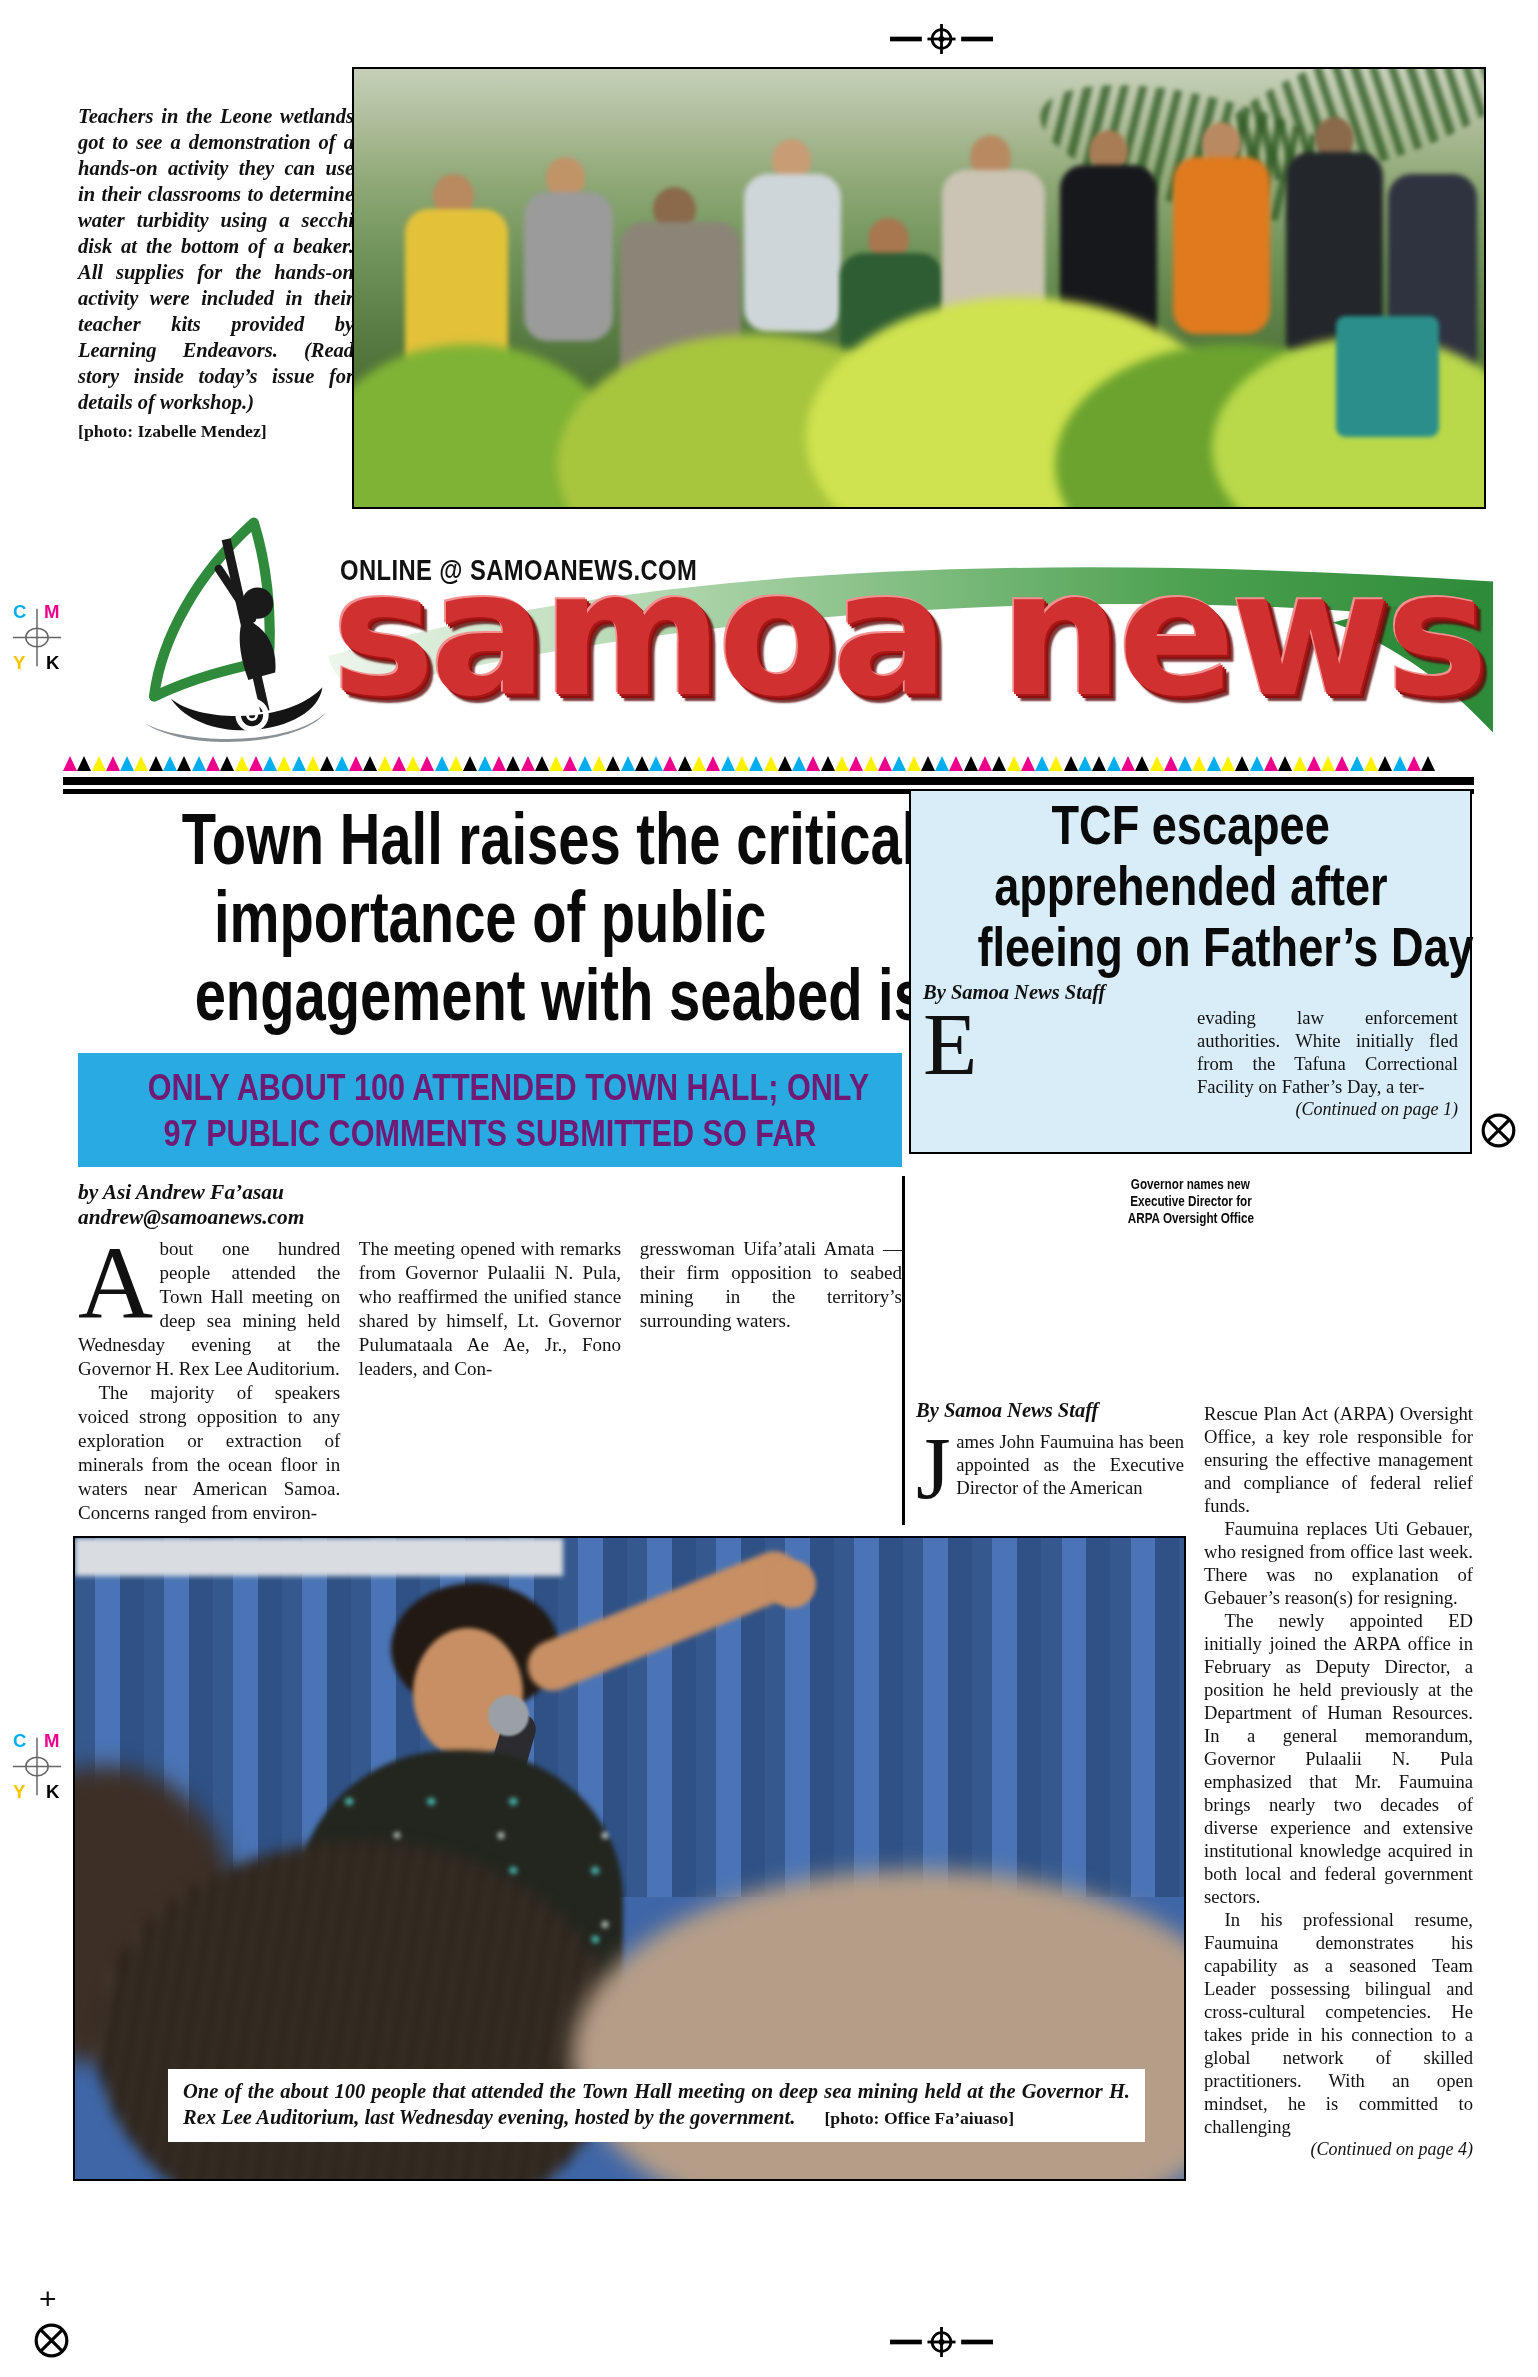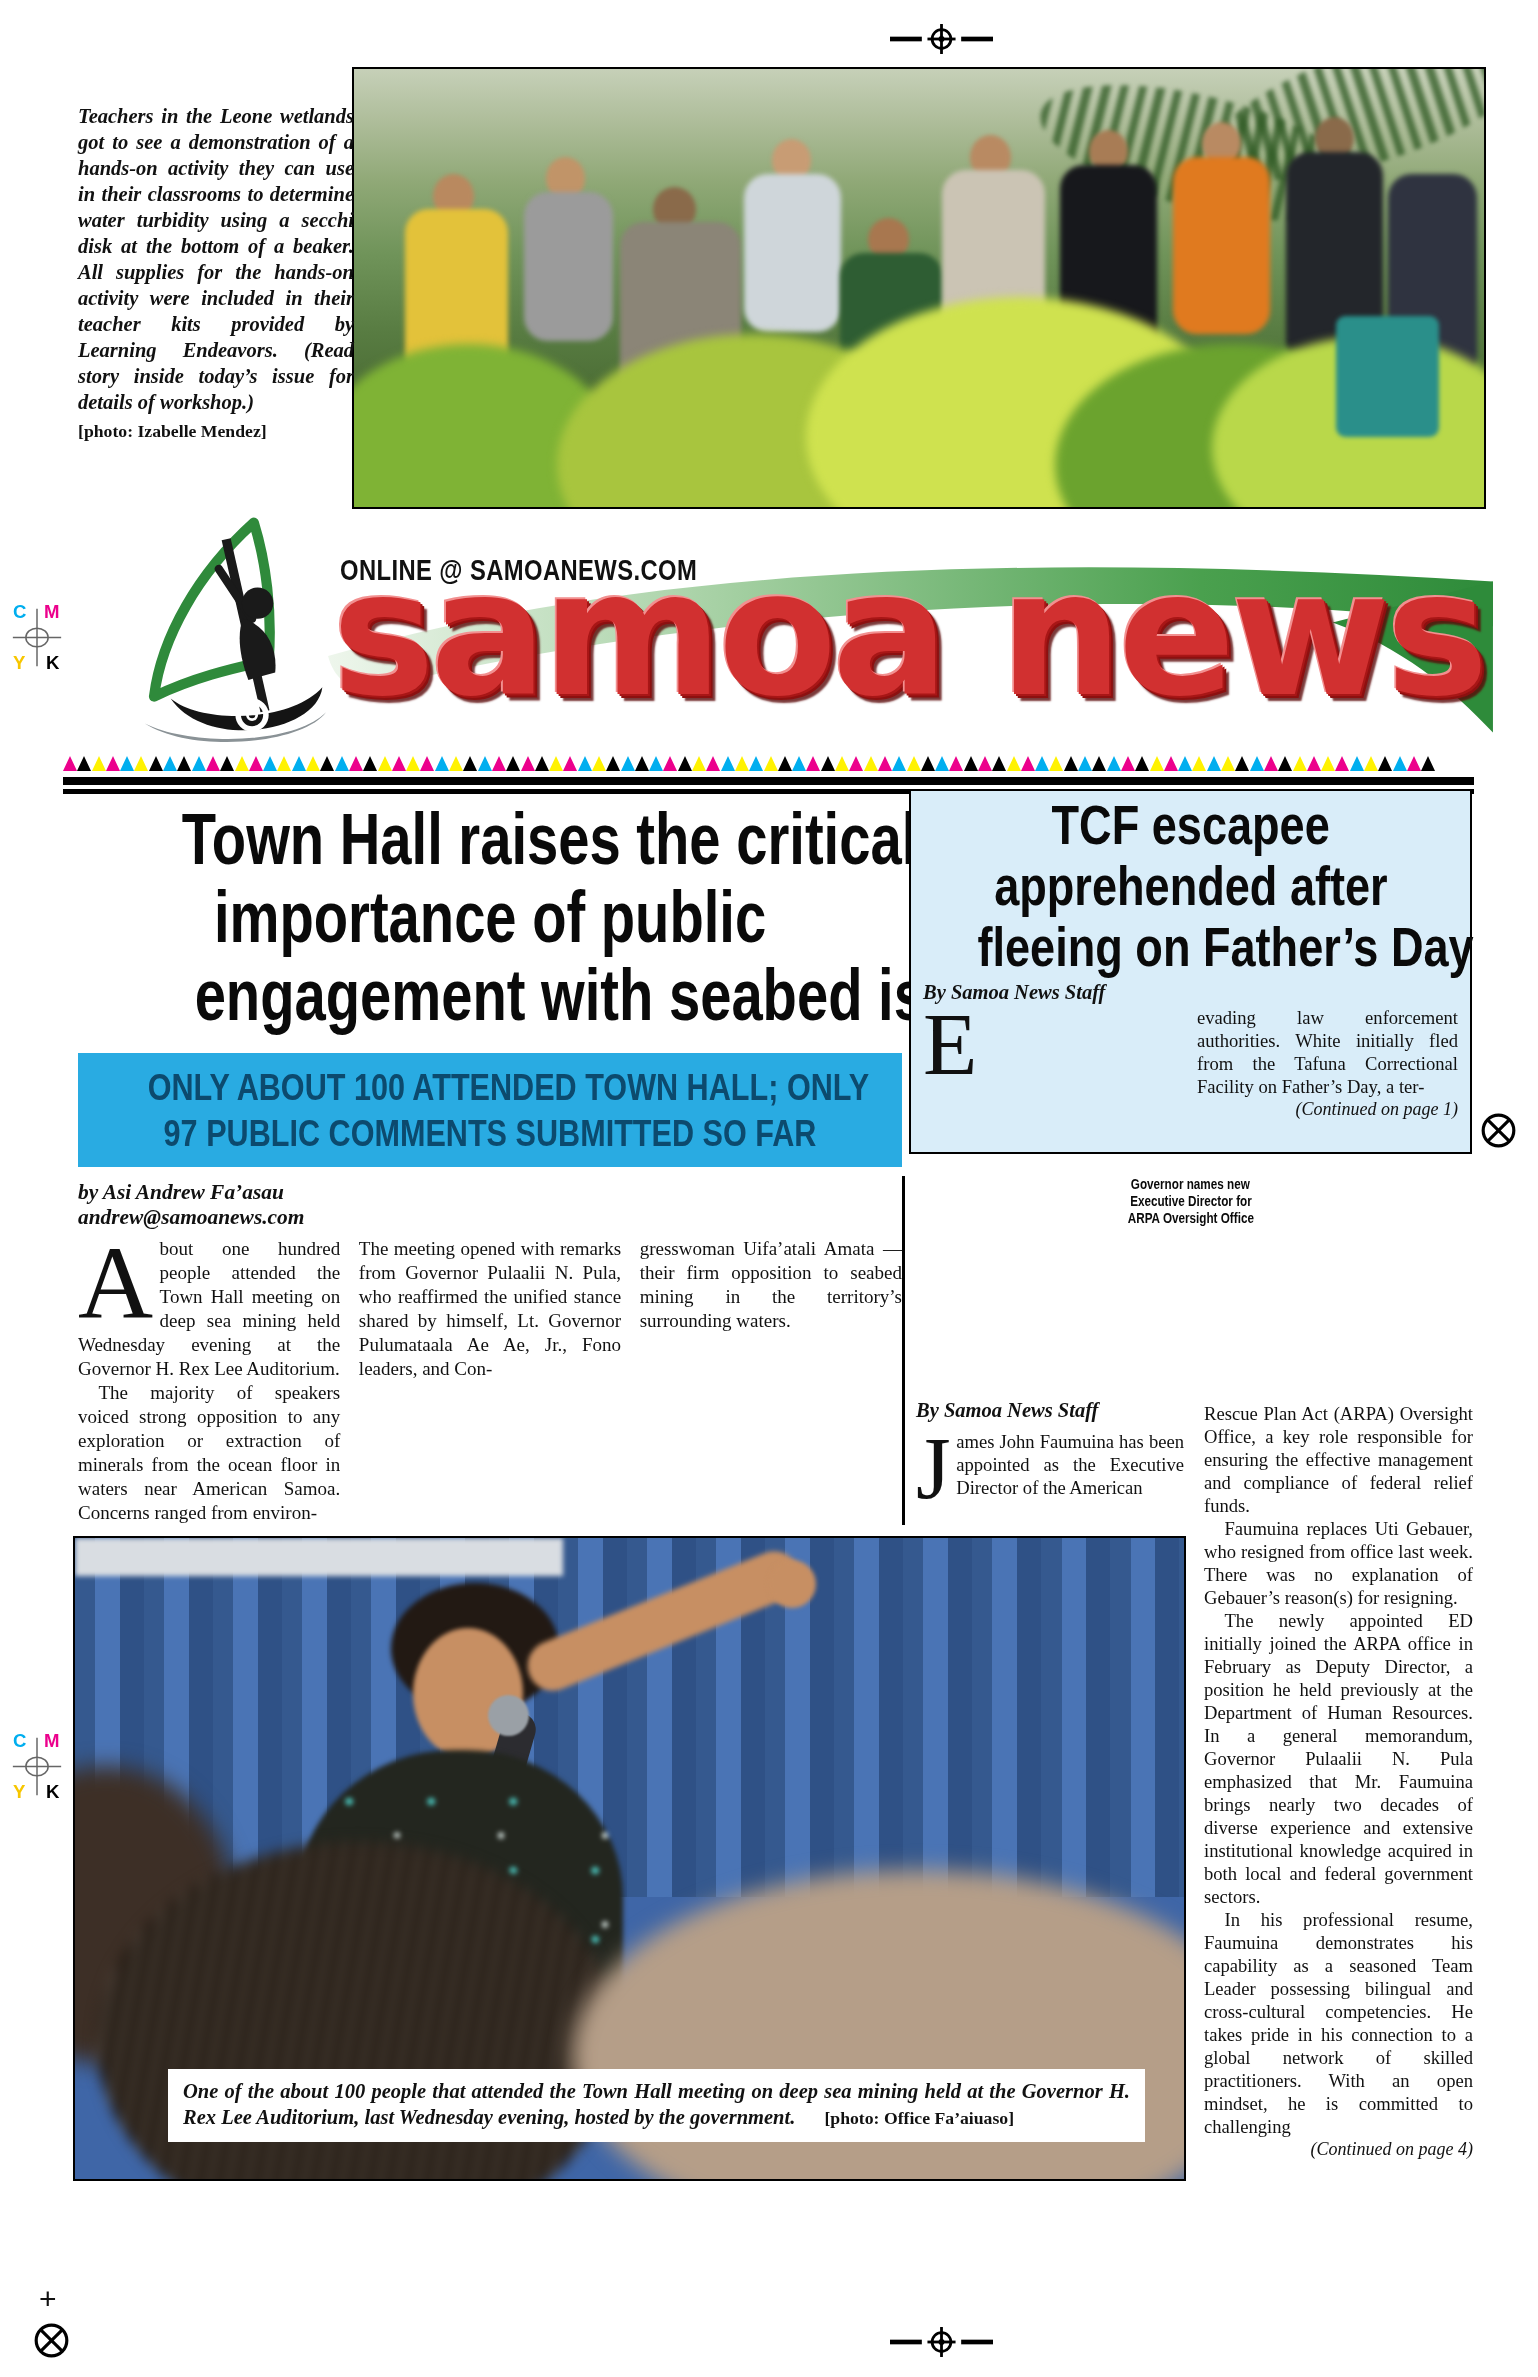--- a/index.html
+++ b/index.html
@@ -54,21 +54,21 @@
        border-bottom:15px solid #000;flex:0 0 auto;margin-right:0.3px;}
   .rules{left:63px;top:777px;width:1411px;}
   .rules .r1{height:7.5px;background:#000;}
   .rules .r2{height:4.7px;background:#000;margin-top:4.7px;}
 
   
   .lead{left:78px;top:800px;width:824px;}
   .hl{text-align:center;font-family:"Liberation Sans",sans-serif;font-weight:bold;color:#0a0a0a;}
   .lead .hl{font-size:72px;line-height:78px;}
   .banner{margin-top:18.6px;background:#29abe2;text-align:center;padding:12px 5.6px 10.3px;}
-  .banner div{font-family:"Liberation Sans",sans-serif;font-weight:bold;color:#0c4a6e;
+  .banner div{font-family:"Liberation Sans",sans-serif;font-weight:bold;color:#701a75;
               font-size:36px;line-height:46px;}
   .byline{font-weight:bold;font-style:italic;font-size:21.4px;line-height:25px;margin-top:13px;}
   .lead-cols{margin-top:7.5px;display:flex;gap:18.6px;height:287px;overflow:hidden;}
   .col{flex:1;font-size:19px;line-height:24px;text-align:justify;}
   .col p{margin:0;}
   .col p + p{text-indent:20.5px;}
   .dropcap{float:left;font-family:"Liberation Serif",serif;font-weight:normal;
            font-size:104px;line-height:80px;padding:5.6px 6.5px 0 0;}
   .dropcap.small{font-size:89px;line-height:69px;padding:3.7px 5.6px 0 0;}
   .continued{font-style:italic;text-align:right;font-size:18px;}

